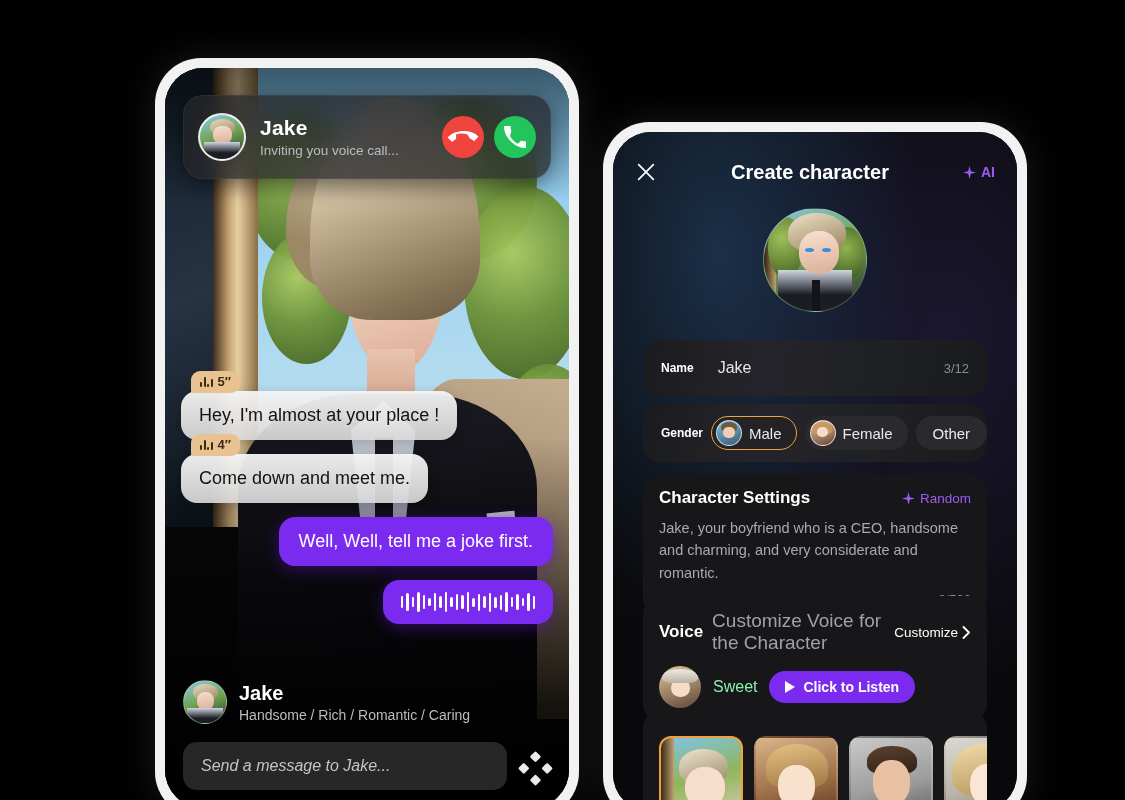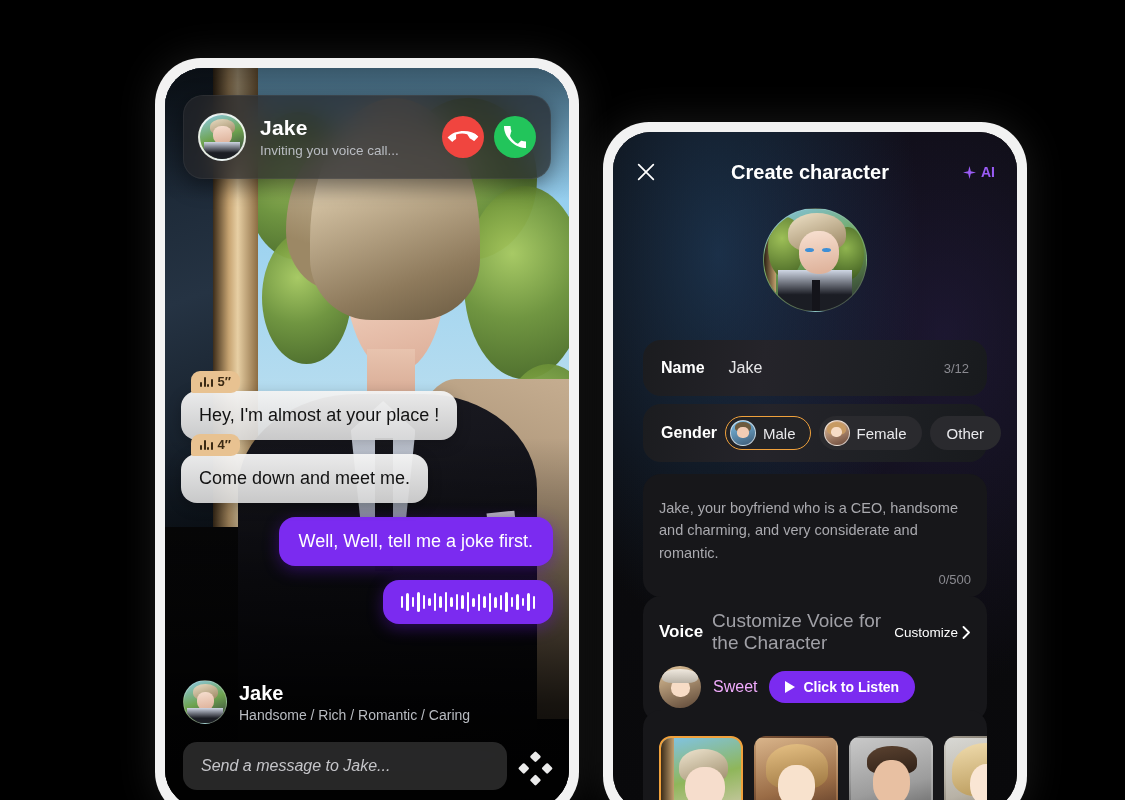--- a/index.html
+++ b/index.html
@@ -235,21 +235,21 @@
   }
   .card.gradcard {
     background: linear-gradient(100deg,#1b1c1f 0%, #25242a 35%, #1e2024 70%, #181a1d 100%);
   }
   #card-name   { top: 208px; height: 56px; display:flex; align-items:center; padding: 0 18px; }
   #card-gender { top: 272px; height: 58px; display:flex; align-items:center; padding: 0 14px; }
   #card-settings { top: 342px; padding: 14px 16px 10px; }
   #card-voice  { top: 464px; padding: 14px 16px 14px; }
   #card-style  { top: 578px; bottom: -20px; padding: 14px 16px; overflow:hidden; }
 
-  .lbl { color:#fff; font-size:16px; font-weight:700; flex:0 0 auto; }
+  .lbl { color:#fff; font-size:12px; font-weight:700; flex:0 0 auto; }
   .name-val { color:#e6e6e8; font-size:16px; margin-left:24px; flex:1 1 auto; }
   .counter { color:#8a8a90; font-size:13px; flex:0 0 auto; }
 
   .gpill {
     display:flex; align-items:center; gap:7px;
     height:34px; border-radius:18px; padding: 0 14px 0 4px;
     background:#2a2a2e; color:#e9e9ec; font-size:15px;
     cursor:pointer; margin-left:8px; border:1.5px solid transparent;justify-content:space-between;
   }
   .gpill.plain { padding: 0 16px; }
@@ -271,21 +271,21 @@
   .v-head { display:flex; align-items:center; }
   .v-title { color:#fff; font-size:17px; font-weight:700; }
   .v-sub { color:#a0a0a6; font-size:19px; margin-left:9px; flex:1 1 auto; }
   .v-custom { color:#fff; font-size:13.5px; display:flex; align-items:center; gap:4px; cursor:pointer; }
   .v-row { display:flex; align-items:center; gap:12px; margin-top:12px; }
   .v-av { width:42px;height:42px;border-radius:50%;overflow:hidden;position:relative;flex:0 0 auto;
           background:linear-gradient(160deg,#e4c79c 0%,#5c4636 100%); }
   .v-av .hat{position:absolute;left:6%;top:6%;width:88%;height:34%;border-radius:50% 50% 30% 30%;background:linear-gradient(180deg,#f0e9df,#b9b2a6);}
   .v-av .face{position:absolute;left:28%;top:30%;width:46%;height:44%;border-radius:46%;background:#f7dcc6;}
   .v-av .hair{position:absolute;left:8%;top:34%;width:84%;height:62%;border-radius:40% 40% 30% 30%;background:linear-gradient(180deg,#8d6a45,#4e3828);z-index:-1;}
-  .v-name { color:#f0abfc; font-size:16px; }
+  .v-name { color:#86efac; font-size:16px; }
   .listen {
     display:flex; align-items:center; gap:8px;
     background:#7b2bf0; color:#fff; font-size:14px; font-weight:600;
     padding: 8px 16px; border-radius:18px; border:none; cursor:pointer;
     font-family:"Liberation Sans", sans-serif;
   }
   .play-tri { width:0;height:0;border-left:10px solid #fff;border-top:6px solid transparent;border-bottom:6px solid transparent; }
 
   .st-title { color:#fff; font-size:17px; font-weight:700; }
   .st-row { display:flex; gap:11px; margin-top:12px; }
@@ -510,20 +510,29 @@
               <span class="f"></span>
             </span>
           <span>Female</span>
         </div>
         <div class="gpill plain">
           <span>Other</span>
         </div>
       </div>
 
       <div class="card" id="card-settings">
+        <div class="cs-head">
+          <span class="cs-title">Character Settings</span>
+          <span class="rnd">
+            <svg class="spark" viewBox="0 0 24 24">
+              <path d="M12 0 L14.4 9.6 L24 12 L14.4 14.4 L12 24 L9.6 14.4 L0 12 L9.6 9.6 Z"></path>
+            </svg>
+            <span>Random</span>
+          </span>
+        </div>
         <div class="cs-body">Jake, your boyfriend who is a CEO, handsome and charming, and very considerate and romantic.</div>
         <div class="cs-count">0/500</div>
       </div>
 
       <div class="card" id="card-voice">
         <div class="v-head">
           <span class="v-title">Voice</span>
           <span class="v-sub">Customize Voice for the Character</span>
           <span class="v-custom">
             <span>Customize</span>

